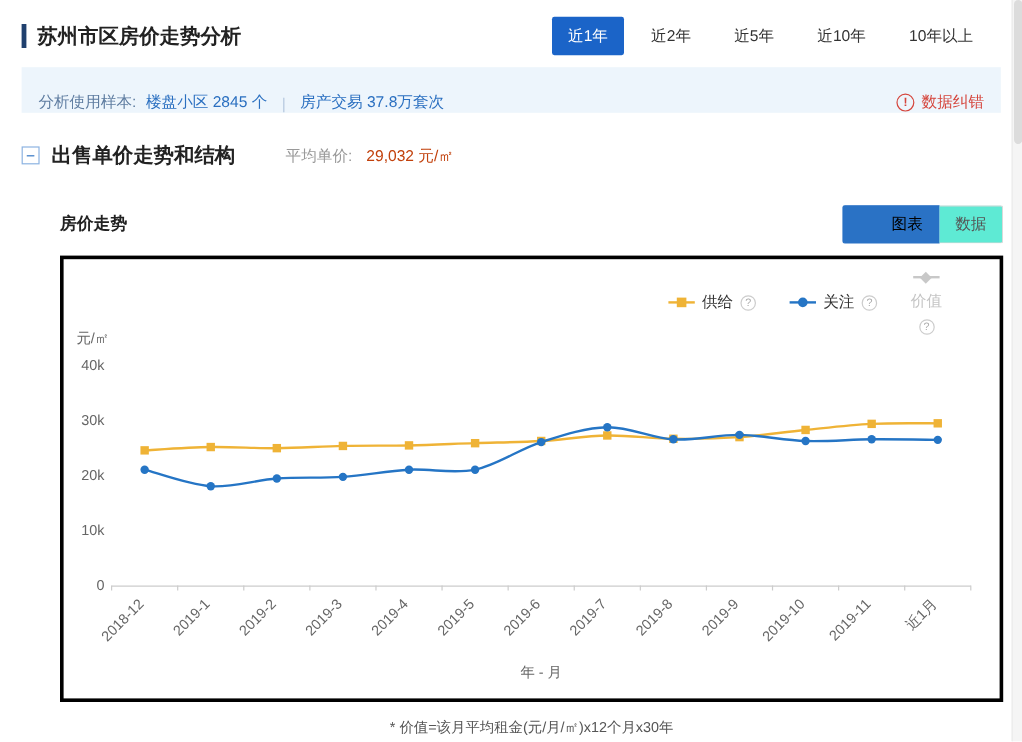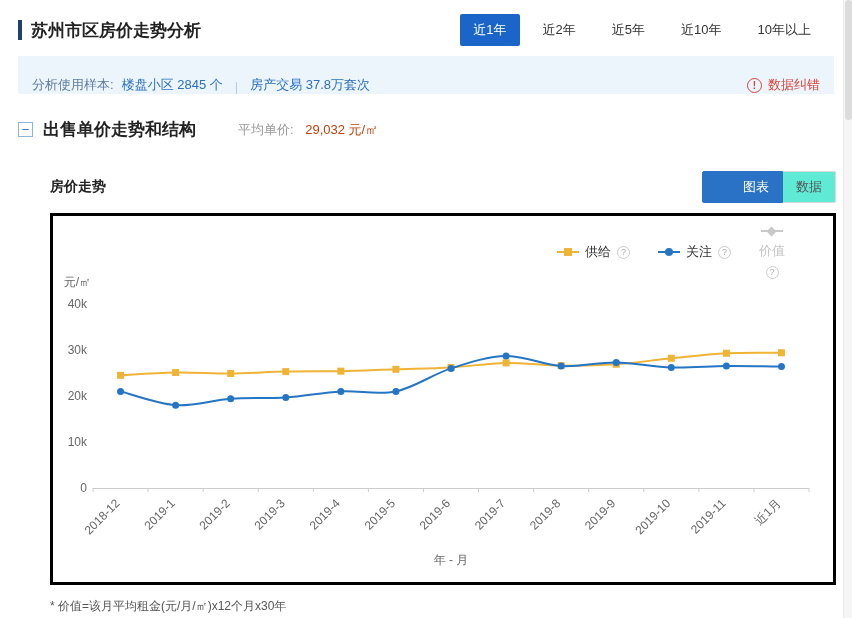--- a/index.html
+++ b/index.html
@@ -31,35 +31,35 @@
   .avg { margin-left:42px; font-size:13px; }
   .avg-label { color:#999; margin-right:8px; }
   .avg-value { color:#c2410c; }
   
   .trend-head { display:flex; align-items:center; justify-content:space-between; margin:30px 16px 0 50px; }
   .trend-title { font-size:14px; font-weight:bold; color:#222; }
   .view-toggle { display:flex; }
   .vt-btn { font-size:13px; padding:6px 13px; border:1px solid #d9d9d9; background:#5eead4; color:#555; cursor:pointer; font-family:inherit; }
   .vt-btn:first-child { border-radius:2px 0 0 2px; }
   .vt-btn:last-child { border-radius:0 2px 2px 0; border-left:none; }
-  .vt-btn.active { background:#2a72c5; border-color:#2a72c5; color:#ffffff;padding-left:40px; }
+  .vt-btn.active { background:#2a72c5; border-color:#2a72c5; color:#000000;padding-left:40px; }
   
   .chart-card { margin:10px 16px 0 50px; border:3px solid #000000; height:372px; background:#fff; }
   .legend-row { display:flex; justify-content:flex-end; align-items:center; gap:28px; padding:26px 48px 0 0; height:46px; }
   .legend-item { display:flex; align-items:center; gap:6px; font-size:13px; color:#333; cursor:pointer; }
   .legend-item.disabled { color:#c5c5c5;flex-direction:column; }
   .legend-mark { position:relative; width:22px; height:10px; display:inline-block; }
   .lm-line { position:absolute; left:0; top:4px; width:22px; height:2px; }
   .lm-shape { position:absolute; left:7px; top:1px; width:8px; height:8px; }
   .lm-circle { border-radius:50%; }
   .lm-diamond { width:7px; height:7px; top:2px; transform:rotate(45deg); }
   .help-circle { width:13px; height:13px; border:1px solid #cccccc; border-radius:50%; color:#aaa; font-size:9px; display:flex; align-items:center; justify-content:center; }
   .chart-svg-wrap { margin-top:2px; }
   
-  .footnote { margin:13px 16px 0 50px; text-align:left; font-size:12px; color:#555; }
+  .footnote { margin:13px 16px 0 50px; text-align:center; font-size:12px; color:#555; }
   
   .scrollbar { position:absolute; top:0; right:0; width:9px; height:618px; background:#f5f5f5; border-left:1px solid #ebebeb; }
   .scroll-thumb { position:absolute; top:0; left:1px; width:7px; height:120px; background:#dcdcdc; border-radius:4px; }
 </style>
 </head>
 <body>
 
 <div class="page">
 
   <header class="topbar">

